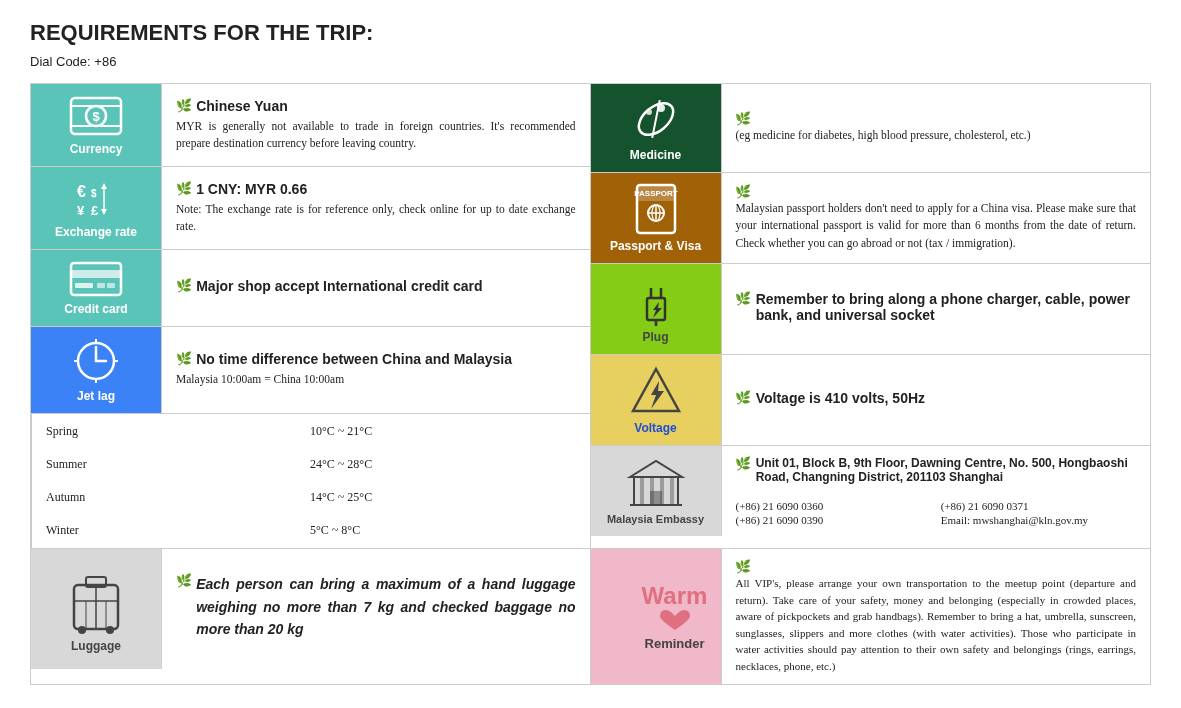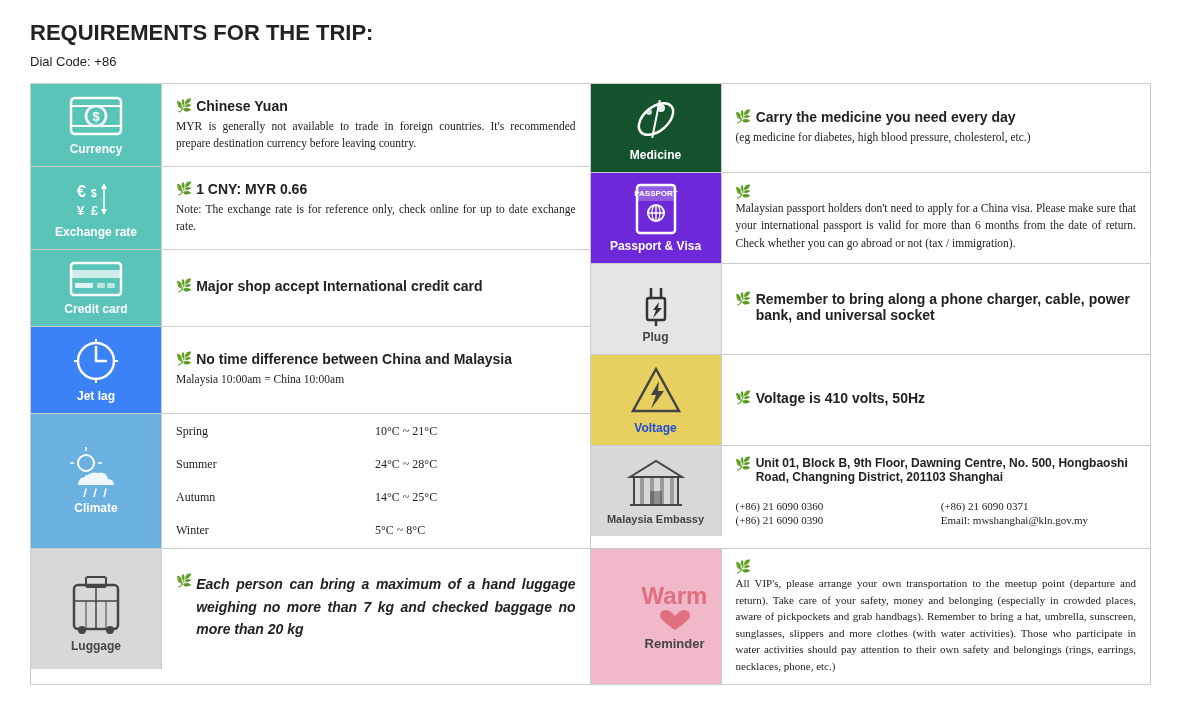--- a/index.html
+++ b/index.html
@@ -86,22 +86,22 @@
     .title-row {
       display: flex;
       align-items: flex-start;
     }
     
     .bg-teal { background: #5bc4b8; color: #fff; }
     .bg-orange { background: #3b82f6; color: #fff; }
     .bg-blue { background: #6ab0e0; color: #fff; }
     .bg-gray { background: #d8d8d8; color: #444; }
     .bg-red { background: #14532d; color: #fff; }
-    .bg-purple { background: #6d28d9; color: #fff; }
-    .bg-yellow { background: #e5e5e5; color: #444; }
+    .bg-purple { background: #a16207; color: #fff; }
+    .bg-yellow { background: #84cc16; color: #444; }
     .bg-yellow2 { background: #e8d060; color: #1d4ed8; }
     .bg-pink { background: #f0b8c8; color: #444; }
 
     
     .bottom-grid {
       display: grid;
       grid-template-columns: 1fr 1fr;
       gap: 0;
       border: 1px solid #ccc;
       border-top: none;
@@ -227,37 +227,20 @@
       <div class="content-cell">
         <div class="title-row">
           <span class="leaf-icon">🌿</span>
           <h3>No time difference between China and Malaysia</h3>
         </div>
         <p>Malaysia 10:00am = China 10:00am</p>
       </div>
     </div>
 
     <div class="row">
-      <div class="icon-cell bg-blue">
-        <svg class="icon-svg" width="60" height="50" viewBox="0 0 60 50">
-
-          <circle cx="20" cy="16" r="8" fill="none" stroke="white" stroke-width="2"></circle>
-          <line x1="20" y1="4" x2="20" y2="0" stroke="white" stroke-width="1.5"></line>
-          <line x1="20" y1="32" x2="20" y2="28" stroke="white" stroke-width="1.5"></line>
-          <line x1="8" y1="16" x2="4" y2="16" stroke="white" stroke-width="1.5"></line>
-          <line x1="36" y1="16" x2="32" y2="16" stroke="white" stroke-width="1.5"></line>
-
-          <path d="M12 38 Q12 30 20 30 Q24 24 32 26 Q40 24 42 32 Q48 32 48 38 Z" fill="white" opacity="0.9"></path>
-
-          <line x1="20" y1="42" x2="18" y2="50" stroke="white" stroke-width="1.5" stroke-linecap="round"></line>
-          <line x1="30" y1="42" x2="28" y2="50" stroke="white" stroke-width="1.5" stroke-linecap="round"></line>
-          <line x1="40" y1="42" x2="38" y2="50" stroke="white" stroke-width="1.5" stroke-linecap="round"></line>
-        </svg>
-        <span>Climate</span>
-      </div>
       <div class="content-cell">
         <div class="climate-temps">
           <span>Spring</span>
             <span>10°C ~ 21°C</span>
           <span>Summer</span>
             <span>24°C ~ 28°C</span>
           <span>Autumn</span>
             <span>14°C ~ 25°C</span>
           <span>Winter</span>
             <span>5°C ~ 8°C</span>
@@ -277,21 +260,20 @@
           <line x1="12" y1="37" x2="42" y2="13" stroke="white" stroke-width="2" transform="rotate(-40,27,25)"></line>
 
           <circle cx="20" cy="18" r="3" fill="white" opacity="0.8"></circle>
           <circle cx="32" cy="14" r="4" fill="white" opacity="0.9"></circle>
         </svg>
         <span>Medicine</span>
       </div>
       <div class="content-cell">
         <div class="title-row">
           <span class="leaf-icon">🌿</span>
-          <h3>Carry the medicine you need every day</h3>
         </div>
         <p>(eg medicine for diabetes, high blood pressure, cholesterol, etc.)</p>
       </div>
     </div>
 
     <div class="row">
       <div class="icon-cell bg-purple">
         <svg class="icon-svg" width="54" height="52" viewBox="0 0 54 52">
           <rect x="8" y="2" width="38" height="48" rx="3" fill="none" stroke="white" stroke-width="2.5"></rect>
           <rect x="8" y="2" width="38" height="16" rx="3" fill="white" opacity="0.25"></rect>

